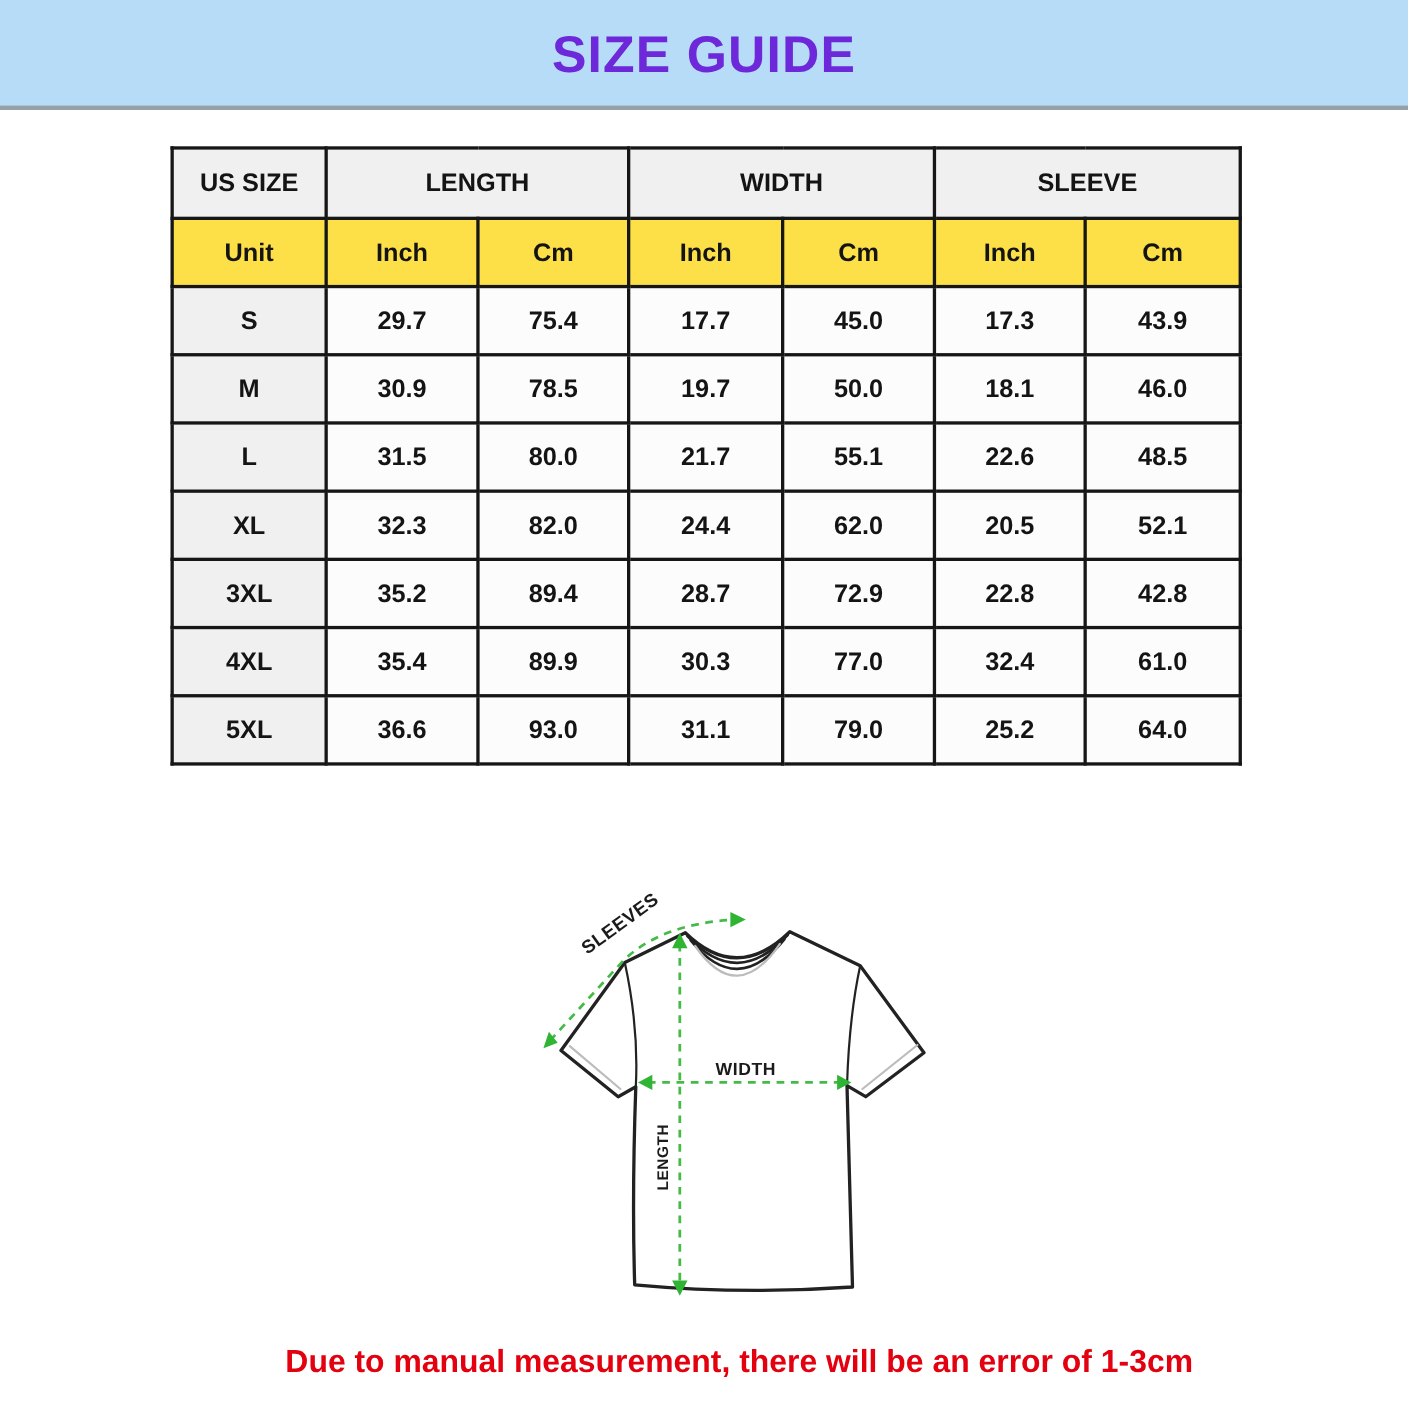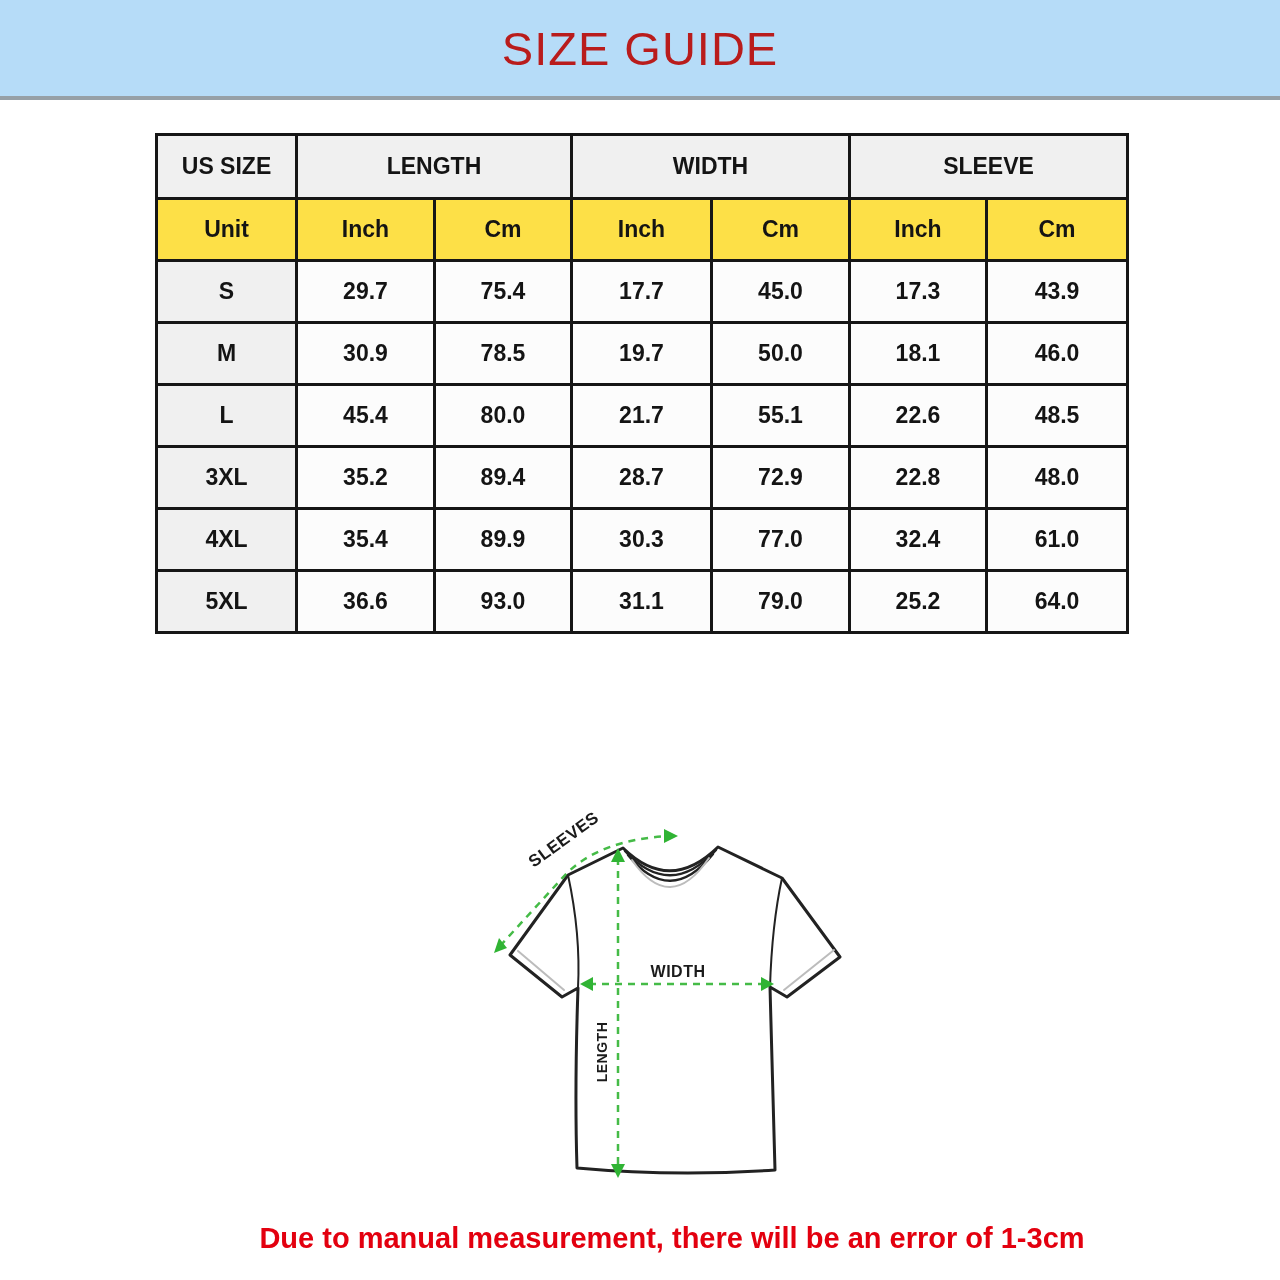--- a/index.html
+++ b/index.html
@@ -16,23 +16,23 @@
     left: 0; top: 0;
     width: 1280px; height: 100px;
     background: #b6dcf8;
     border-bottom: 4px solid #96a0a7;
     display: flex;
     align-items: center;
     justify-content: center;
   }
   .banner h1 {
     font-size: 47px;
-    font-weight: normal;
+    font-weight: bold;
     letter-spacing: 1px;
-    color: #b91c1c;
+    color: #6d28d9;
   }
 
   
   .table-wrap {
     position: absolute;
     left: 155px; top: 133px;
   }
   table.size-table {
     border-collapse: collapse;
     table-layout: fixed;
@@ -124,35 +124,44 @@
         <td class="size-col">M</td>
         <td>30.9</td>
         <td>78.5</td>
         <td>19.7</td>
         <td>50.0</td>
         <td>18.1</td>
         <td>46.0</td>
       </tr>
       <tr>
         <td class="size-col">L</td>
-        <td>45.4</td>
+        <td>31.5</td>
         <td>80.0</td>
         <td>21.7</td>
         <td>55.1</td>
         <td>22.6</td>
         <td>48.5</td>
+      </tr>
+      <tr>
+        <td class="size-col">XL</td>
+        <td>32.3</td>
+        <td>82.0</td>
+        <td>24.4</td>
+        <td>62.0</td>
+        <td>20.5</td>
+        <td>52.1</td>
       </tr>
       <tr>
         <td class="size-col">3XL</td>
         <td>35.2</td>
         <td>89.4</td>
         <td>28.7</td>
         <td>72.9</td>
         <td>22.8</td>
-        <td>48.0</td>
+        <td>42.8</td>
       </tr>
       <tr>
         <td class="size-col">4XL</td>
         <td>35.4</td>
         <td>89.9</td>
         <td>30.3</td>
         <td>77.0</td>
         <td>32.4</td>
         <td>61.0</td>
       </tr>

